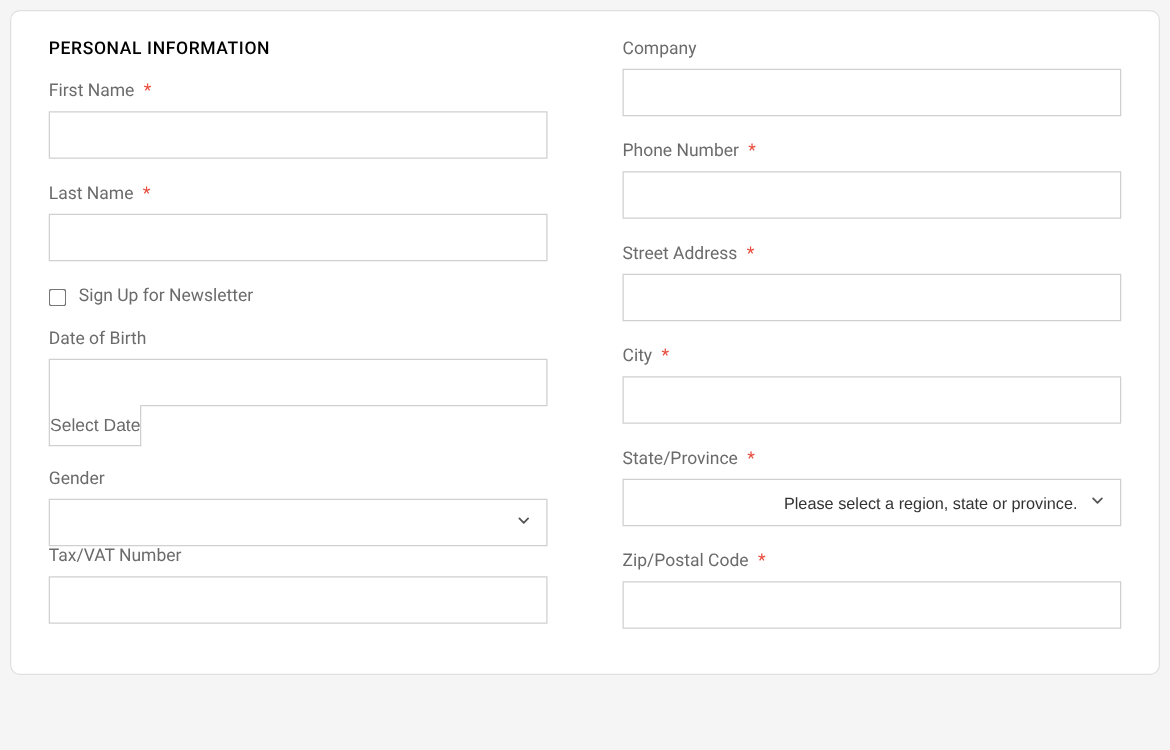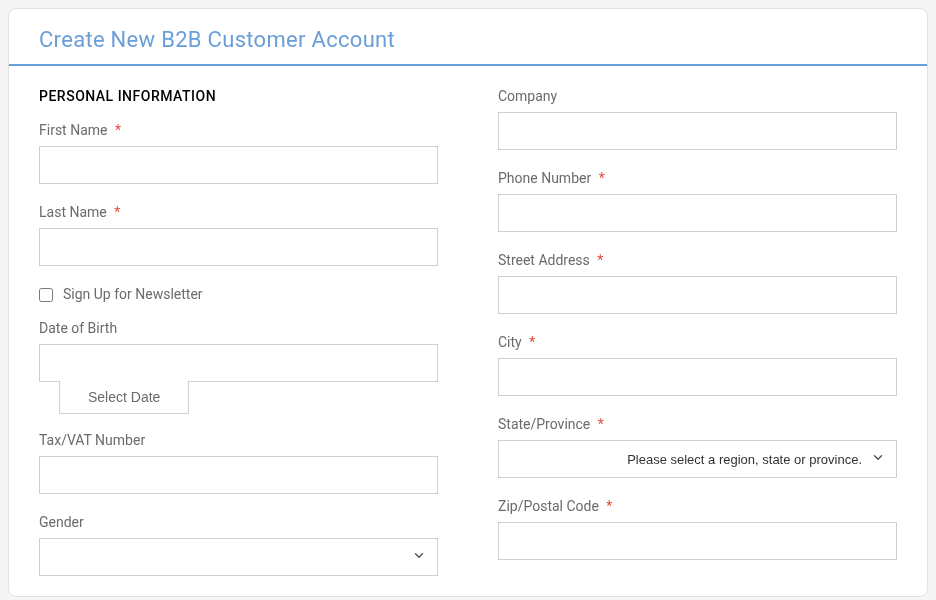--- a/index.html
+++ b/index.html
@@ -79,27 +79,26 @@
     }
     .checkbox-row label {
       font-size: 14px;
       color: #6b6b6b;
       cursor: pointer;
     }
     .date-btn {
       display: inline-block;
       border: 1px solid #d0d0d0;
       border-top: none;
-      padding: 8px 28px;
+      padding: 8px 0;
       font-size: 14px;
       color: #6b6b6b;
       background: #fff;
       cursor: pointer;
       margin-top: -1px;
-      margin-left: 20px;
     }
     .select-wrapper {
       position: relative;
       width: 100%;
     }
     .select-input {
       width: 100%;
       height: 38px;
       border: 1px solid #d0d0d0;
       padding: 0 34px 0 12px;
@@ -124,23 +123,20 @@
       stroke: #555;
     }
     .gender-select {
       color: #6b6b6b;
     }
   </style>
 </head>
 <body>
 
 <div class="container">
-  <div class="header">
-    <h1>Create New B2B Customer Account</h1>
-  </div>
 
   <div class="content">
 
     <div class="column">
       <div class="section-title">PERSONAL INFORMATION</div>
 
       <div class="field">
         <label class="field-label">
           <span>First Name</span>
           <span class="required">*</span>
@@ -158,40 +154,40 @@
 
       <div class="checkbox-row">
         <input type="checkbox" id="newsletter" style="">
         <label for="newsletter">Sign Up for Newsletter</label>
       </div>
 
       <div class="field" style="margin-bottom:18px;">
         <label class="field-label">Date of Birth</label>
         <input type="text" class="text-input" style="">
         <button class="date-btn">Select Date</button>
-      </div>
-
-      <div class="field">
-        <label class="field-label">Tax/VAT Number</label>
-        <input type="text" class="text-input" style="">
       </div>
 
       <div class="field" style="margin-bottom:0;">
         <label class="field-label">Gender</label>
         <div class="select-wrapper">
           <select class="select-input gender-select">
             <option></option>
           </select>
           <span class="chevron">
             <svg viewBox="0 0 24 24" fill="none" stroke="currentColor" stroke-width="2.5" stroke-linecap="round" stroke-linejoin="round">
                 <polyline points="6 9 12 15 18 9"></polyline>
               </svg>
           </span>
         </div>
       </div>
+
+      <div class="field">
+        <label class="field-label">Tax/VAT Number</label>
+        <input type="text" class="text-input" style="">
+      </div>
     </div>
 
     <div class="column">
 
       <div class="field">
         <label class="field-label">Company</label>
         <input type="text" class="text-input" style="">
       </div>
 
       <div class="field">

